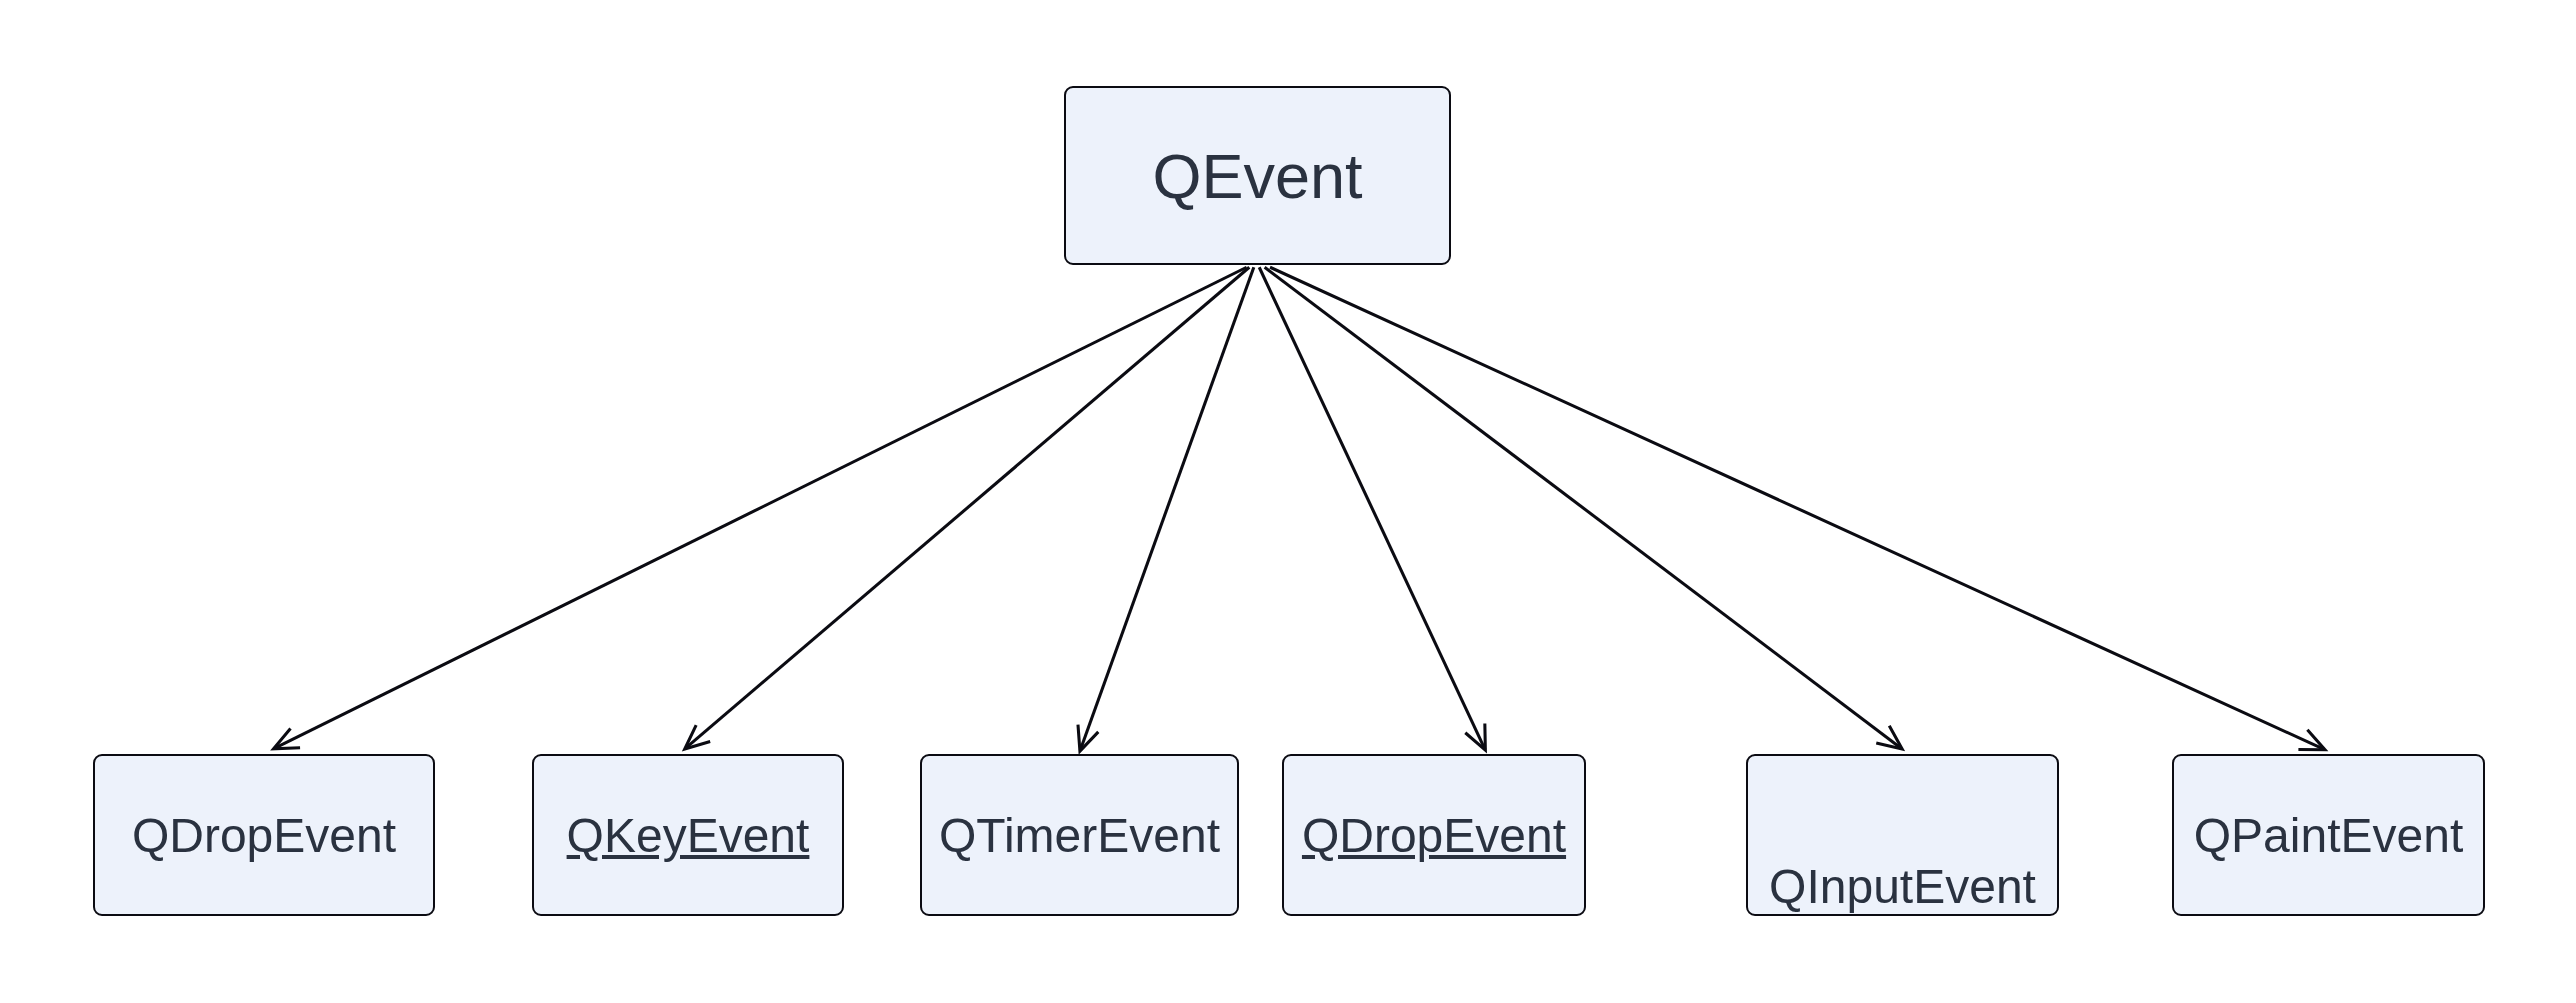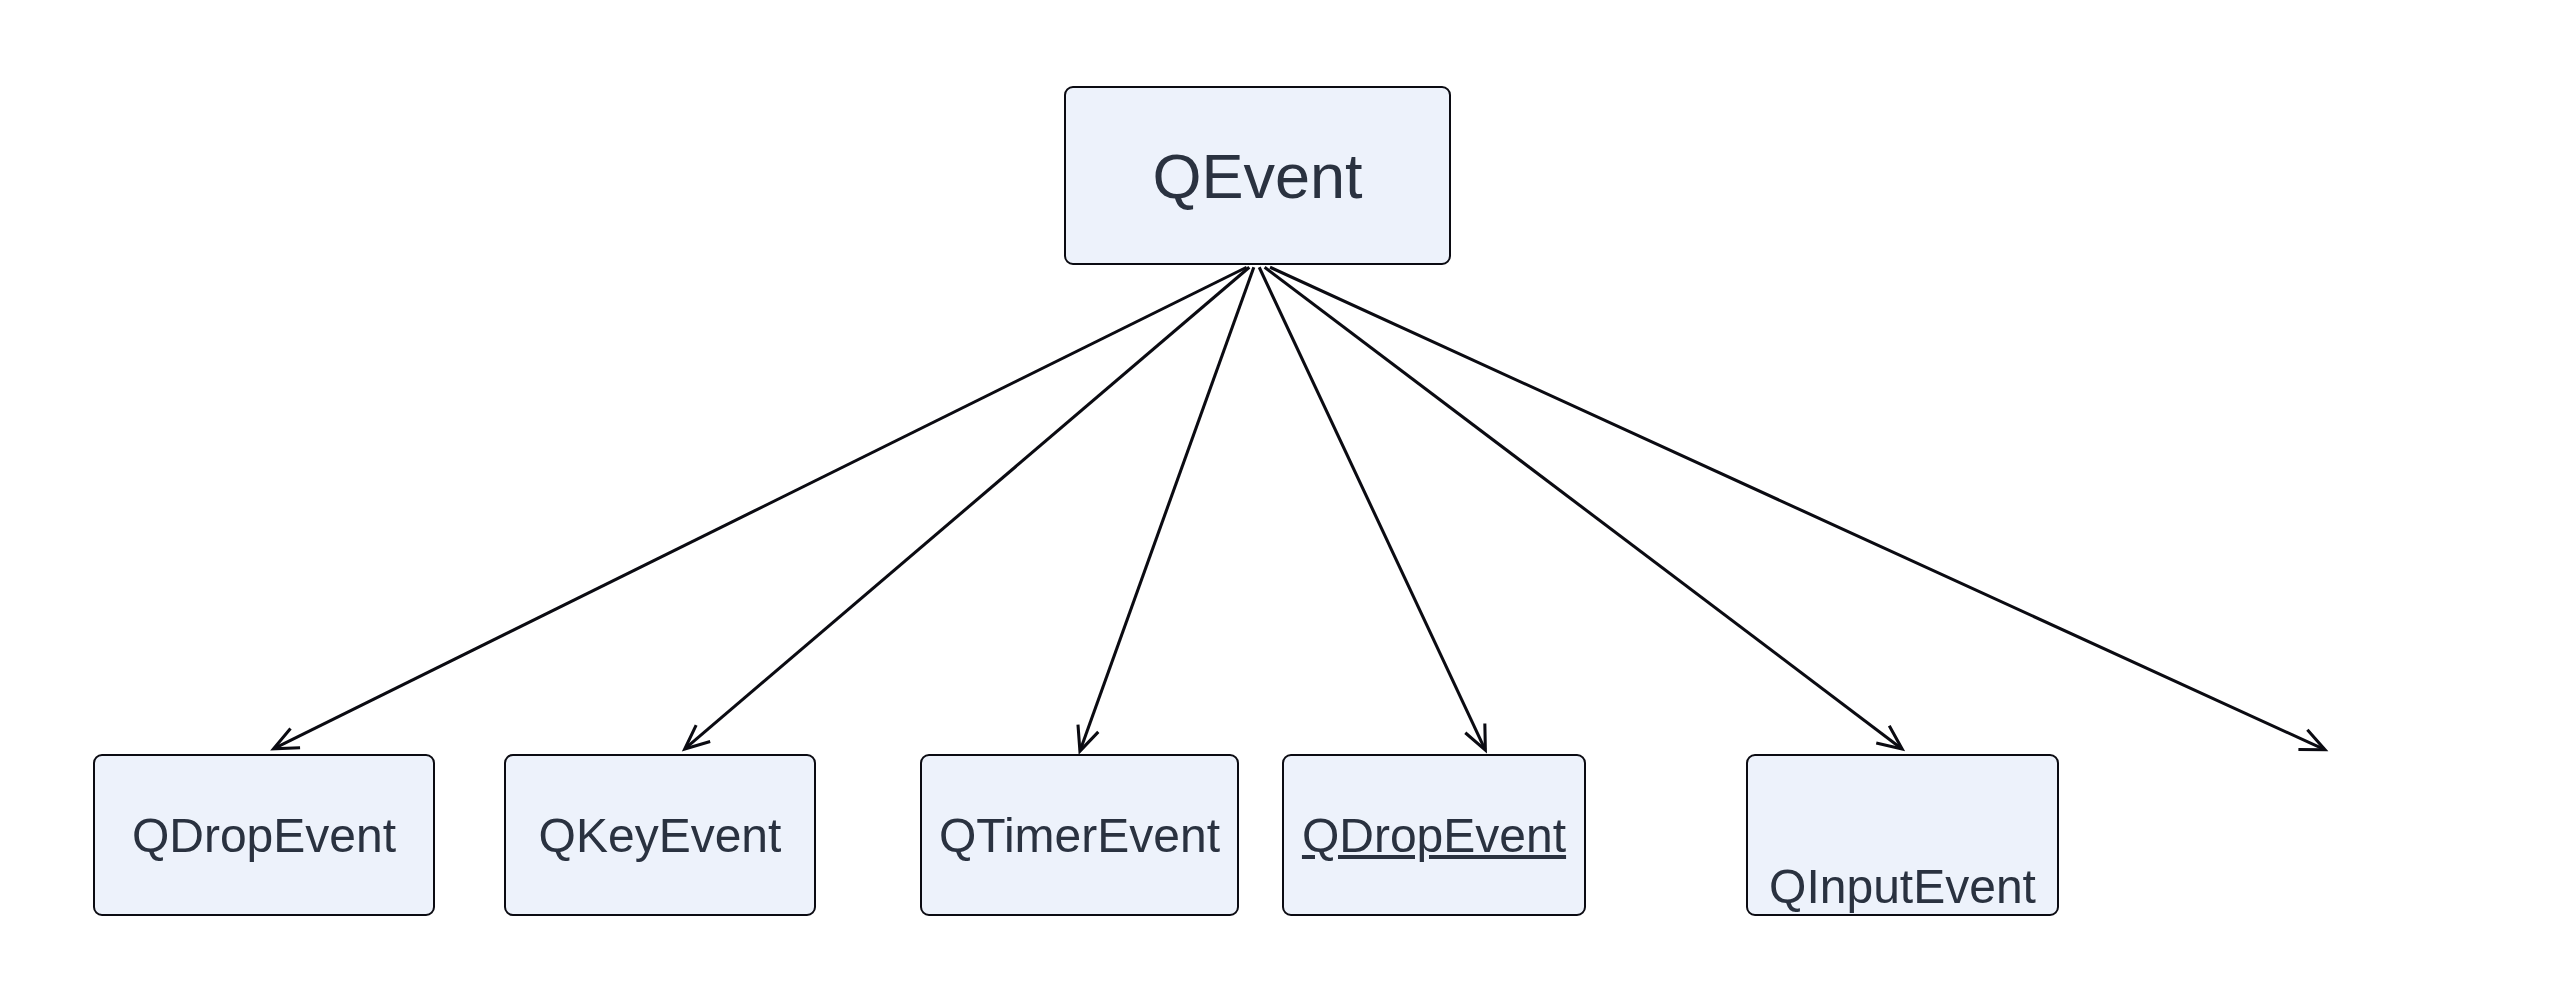--- a/index.html
+++ b/index.html
@@ -51,21 +51,21 @@
     width: 387px;
     height: 179px;
     font-size: 63px;
   }
   .node.child {
     top: 754px;
     height: 162px;
     font-size: 48px;
   }
   .node.child.c0 { left: 93px;  width: 342px; }
-  .node.child.c1 { left: 504px;  width: 312px; }
+  .node.child.c1 { left: 532px;  width: 312px; text-decoration: underline; }
   .node.child.c2 { left: 920px; width: 319px; justify-content: center; }
   .node.child.c3 { left: 1282px; width: 304px; text-decoration: underline; }
   .node.child.c4 { left: 1746px; width: 313px; align-items: flex-end; }
   .node.child.c5 { left: 2172px; width: 313px; }
 </style>
 </head>
 <body>
 
 <div class="canvas">
 
@@ -95,15 +95,18 @@
   </div>
   <div class="node child c2">
     <span>QTimerEvent</span>
   </div>
   <div class="node child c3">
     <span>QDropEvent</span>
   </div>
   <div class="node child c4">
     <span>QInputEvent</span>
   </div>
+  <div class="node child c5">
+    <span>QPaintEvent</span>
+  </div>
 
 </div>
 
 
 </body></html>

